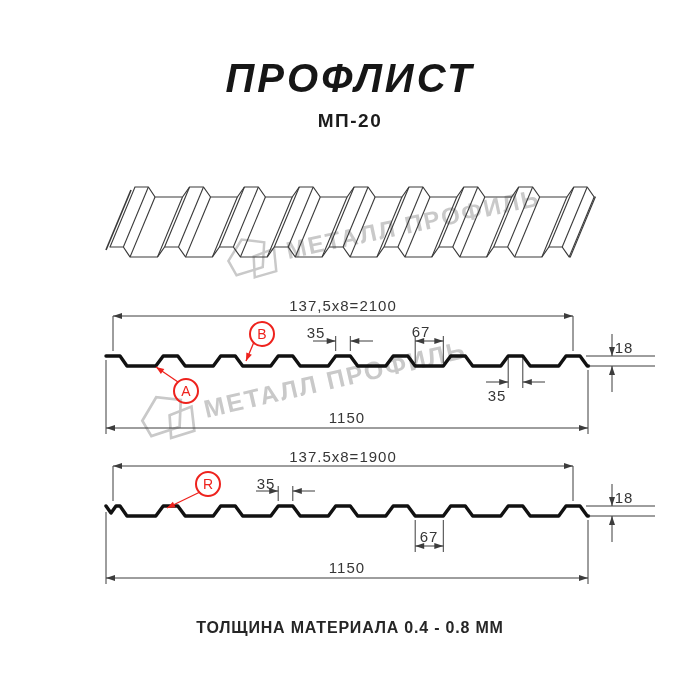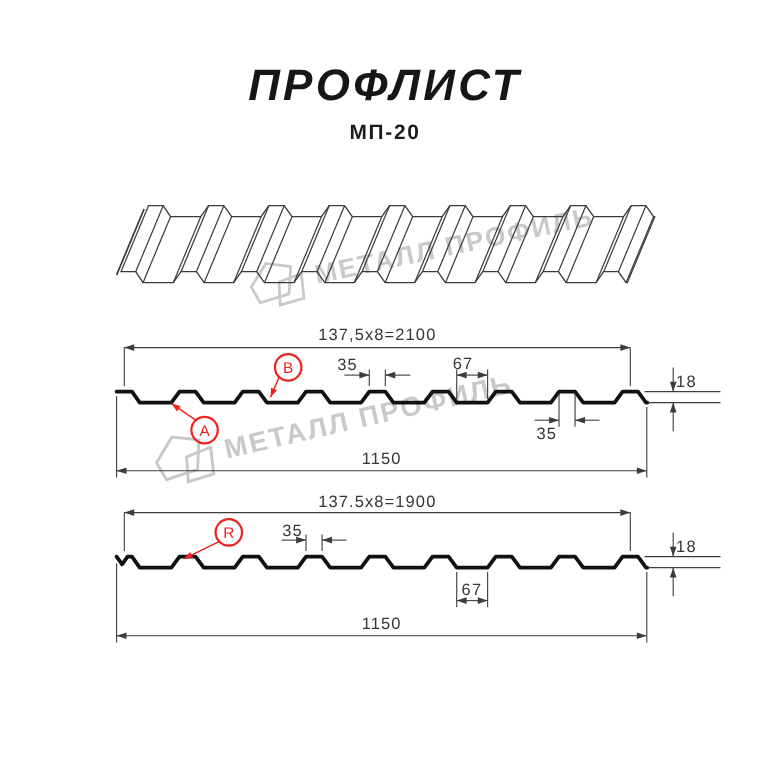--- a/index.html
+++ b/index.html
@@ -165,13 +165,14 @@
   <span class="marker" style="left:186px;top:391px">A</span>
   <span class="marker" style="left:262px;top:334px">B</span>
 
   <span class="dim" style="left:343px;top:456px">137.5x8=1900</span>
   <span class="dim" style="left:266px;top:483px">35</span>
   <span class="dim" style="left:624px;top:497px">18</span>
   <span class="dim" style="left:429px;top:536px">67</span>
   <span class="dim" style="left:347px;top:567px">1150</span>
   <span class="marker" style="left:208px;top:484px">R</span>
 
+  <div class="caption">ТОЛЩИНА МАТЕРИАЛА 0.4 - 0.8 ММ</div>
 </div>
 
 </body></html>

